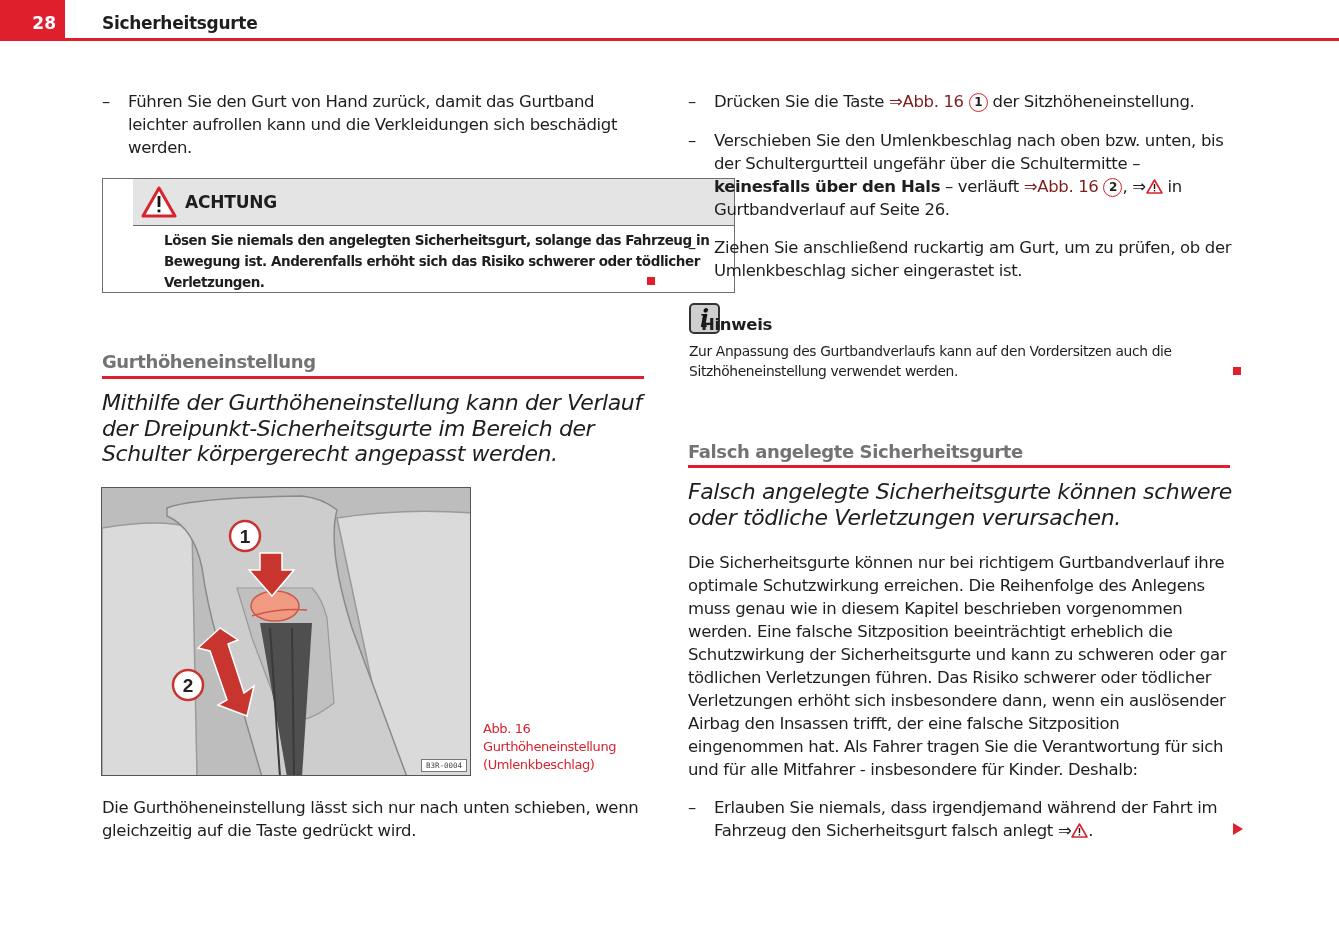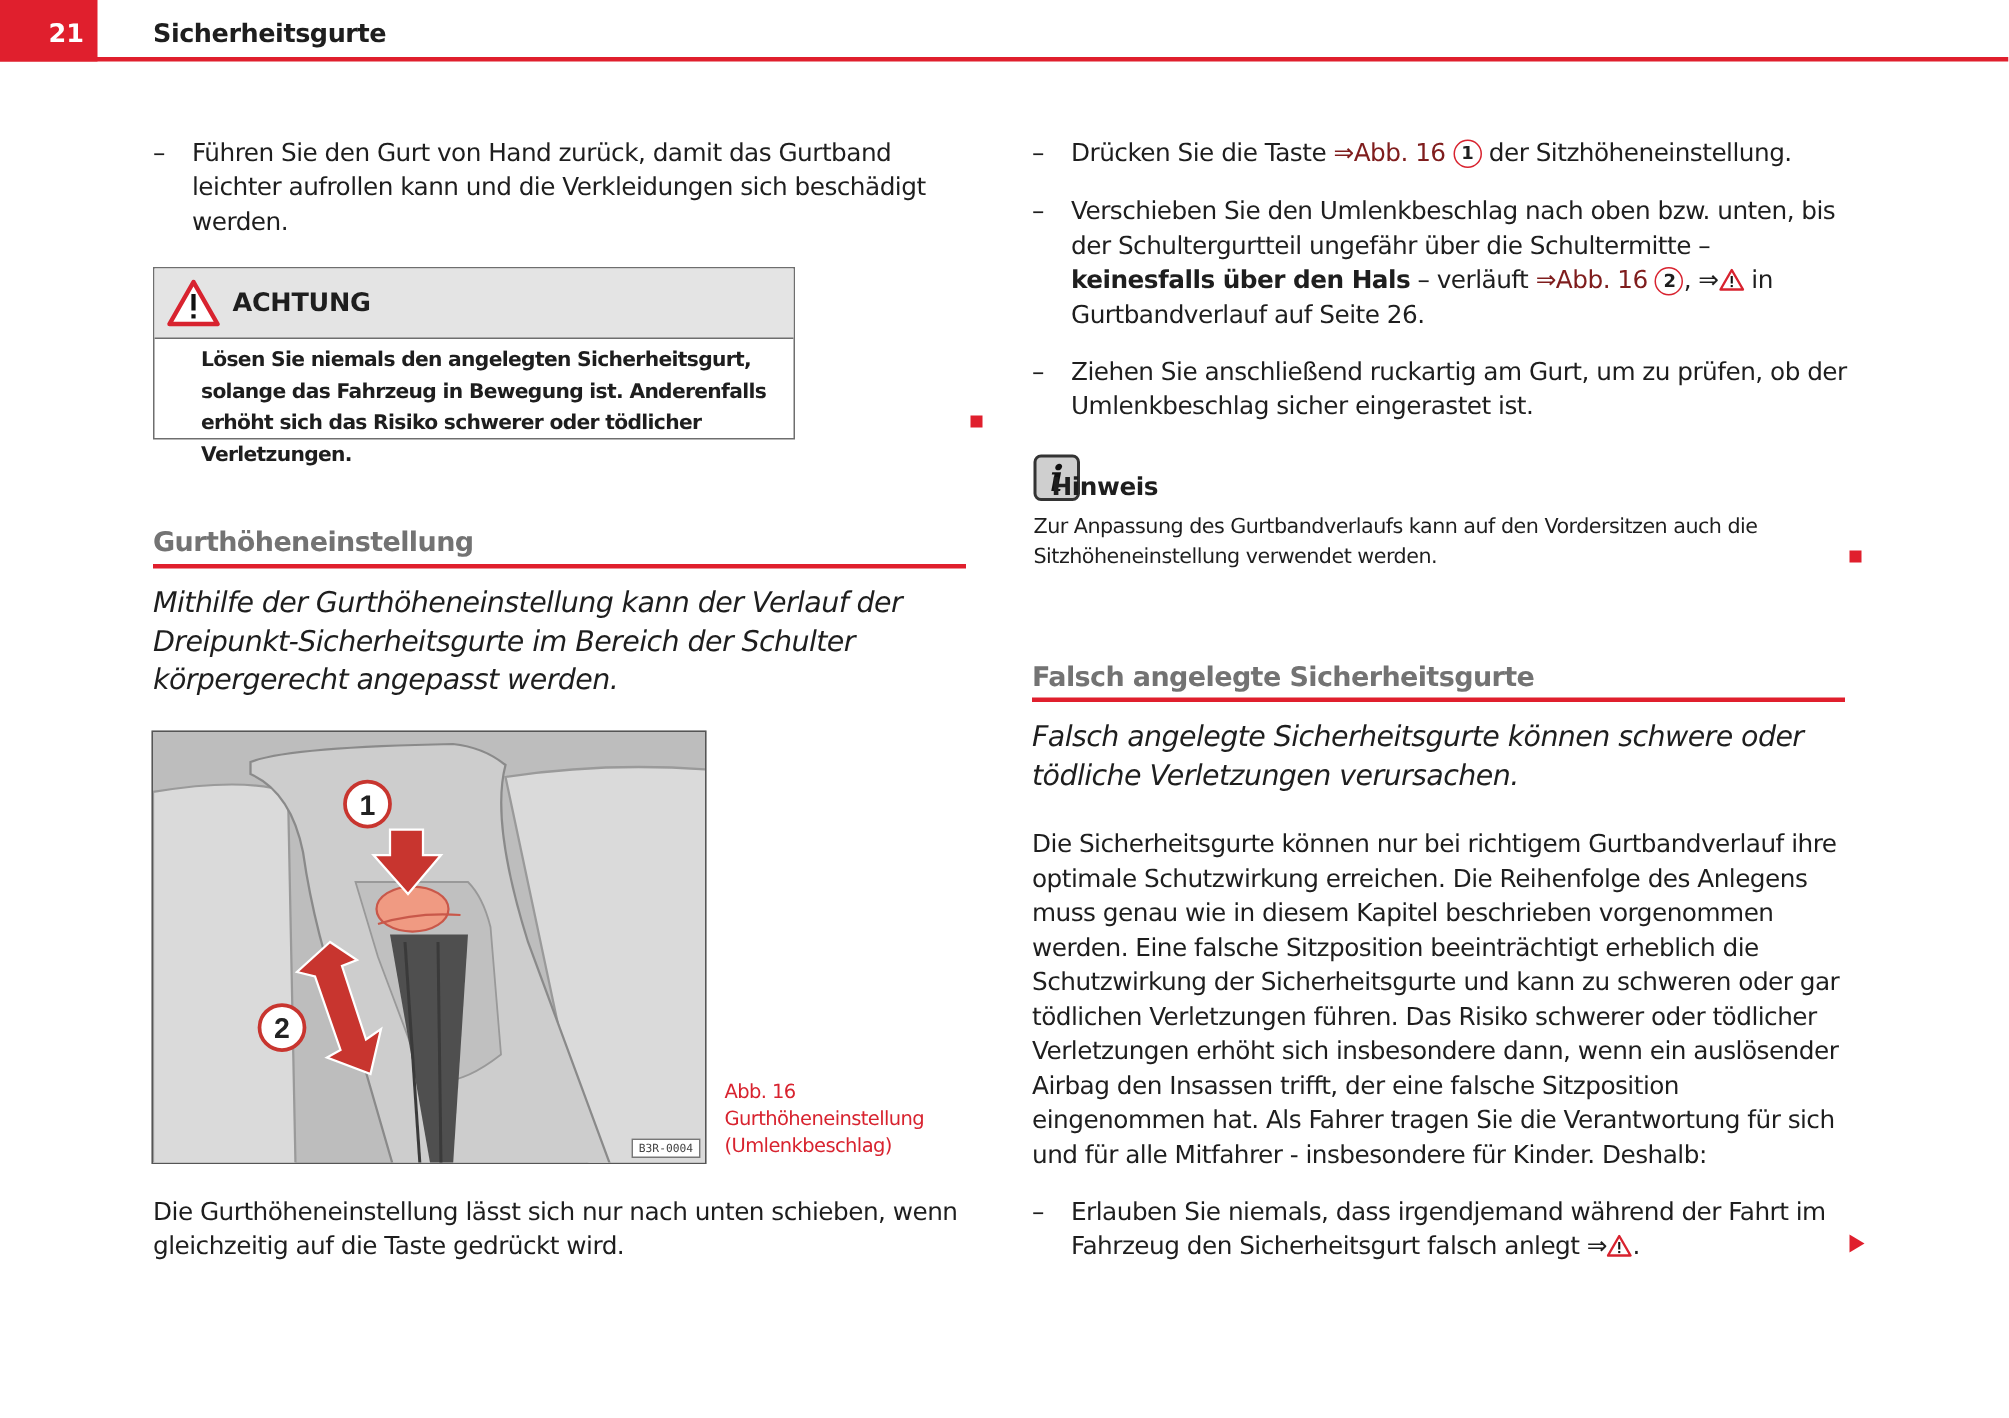--- a/index.html
+++ b/index.html
@@ -16,48 +16,48 @@
   .dash-item .dash { width: 26px; flex: none; }
   .dash-item .txt { flex: 1; }
   .red { color: #7f1d1d; }
   b { font-weight: bold; }
 
   .circle-num { display: inline-flex; width: 19px; height: 19px; border: 1.5px solid #d8232f; border-radius: 50%;
     align-items: center; justify-content: center; font-size: 12px; font-weight: bold; color: #1e1e1e; vertical-align: 1px; line-height: 1; }
   .warn-inline { display: inline-block; width: 17px; height: 15px; vertical-align: -2px; }
 
   
-  .achtung { position: absolute; left: 102px; top: 178px; width: 428px; height: 115px; border: 1.5px solid #6e6e6e; background: #fff; }
+  .achtung { position: absolute; left: 102px; top: 178px; width: 633px; height: 115px; border: 1.5px solid #6e6e6e; background: #fff; padding-left: 30px; }
   .achtung-head { height: 47px; background: #e4e4e4; border-bottom: 1.5px solid #6e6e6e; display: flex; align-items: center; padding-left: 8px; }
   .achtung-head svg { width: 36px; height: 32px; }
   .achtung-title { margin-left: 8px; font-size: 17px; font-weight: bold; letter-spacing: -0.2px; }
   .achtung-body { padding: 4px 7px; font-size: 13.5px; font-weight: bold; line-height: 21px; letter-spacing: -0.45px; margin-left: 24px; }
 
   .end-square { position: absolute; width: 8px; height: 8px; background: #e01f2d; }
 
   .section-title { position: absolute; font-size: 18px; font-weight: bold; color: #737373; letter-spacing: -0.4px; text-align: center; }
   .section-rule { position: absolute; height: 3px; background: #e01f2d; }
-  .intro { position: absolute; font-style: italic; font-size: 19px; line-height: 25.5px; letter-spacing: -0.4px; color: #1e1e1e; }
+  .intro { position: absolute; font-style: italic; font-size: 22px; line-height: 25.5px; letter-spacing: -0.4px; color: #1e1e1e; }
 
   .figure { position: absolute; left: 101px; top: 487px; width: 370px; height: 289px; border: 1.5px solid #555; background: #cfcfcf; overflow: hidden; }
   .fig-code { position: absolute; right: 3px; bottom: 3px; background: #fff; border: 1px solid #777; font-size: 7.5px; padding: 1px 4px; color: #444; font-family: "DejaVu Sans Mono", monospace; }
   .fig-caption { position: absolute; left: 483px; top: 720px; width: 165px; font-size: 13px; font-weight: normal; color: #d8232f; line-height: 18px; letter-spacing: -0.4px; }
 
   .hinweis-icon { position: absolute; left: 689px; top: 303px; width: 31px; height: 31px; border: 2.5px solid #333; border-radius: 5px; background: #cfcfcf;
     display: flex; align-items: center; justify-content: center; font-family: "DejaVu Serif", serif; font-style: italic; font-weight: bold; font-size: 24px; color: #111; }
   .hinweis-title { position: absolute; left: 701px; top: 315px; font-size: 16.5px; font-weight: bold; letter-spacing: -0.3px; }
   .hinweis-body { position: absolute; left: 689px; top: 341px; width: 540px; font-size: 13.8px; line-height: 20px; letter-spacing: -0.35px; }
 
   .para { position: absolute; }
   .next-arrow { position: absolute; left: 1233px; top: 823px; width: 0; height: 0; border-top: 6px solid transparent; border-bottom: 6px solid transparent; border-left: 10px solid #e01f2d; }
 </style>
 </head>
 <body>
 
-<div class="page-num-box">21</div>
+<div class="page-num-box">28</div>
 <div class="header-title">Sicherheitsgurte</div>
 <div class="header-rule"></div>
 
 <div class="dash-item body-text" style="left:102px; top:90px; width:545px;">
   <span class="dash">–</span>
   <span class="txt">Führen Sie den Gurt von Hand zurück, damit das Gurtband leichter aufrollen kann und die Verkleidungen sich beschädigt werden.</span>
 </div>
 
 <div class="achtung">
   <div class="achtung-head">

